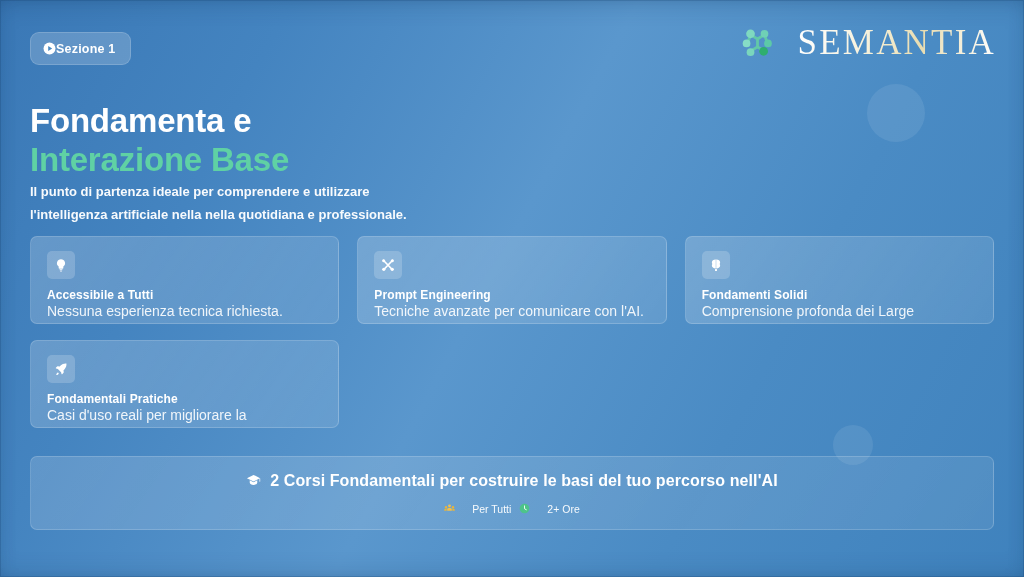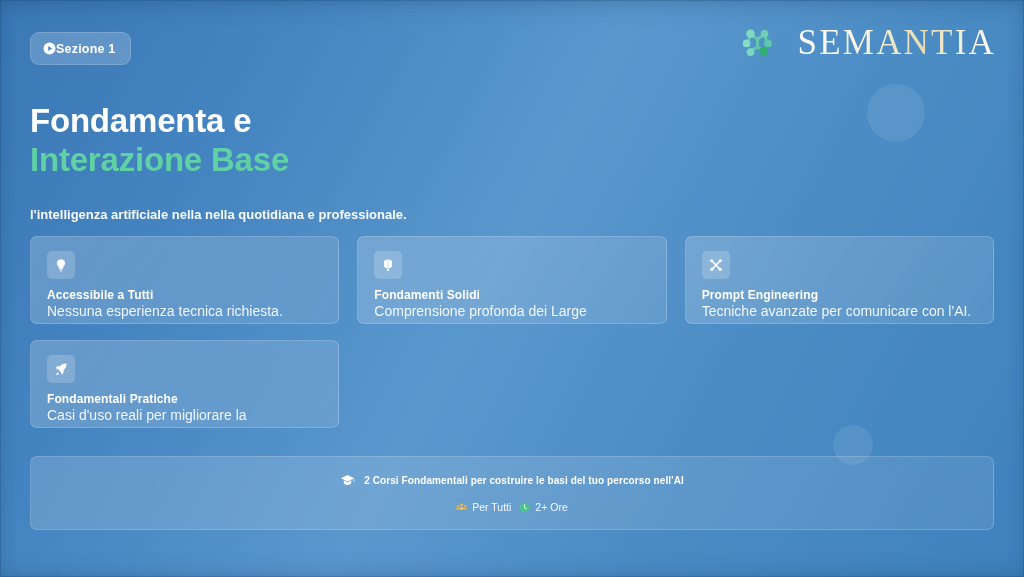--- a/index.html
+++ b/index.html
@@ -169,36 +169,36 @@
     display: flex;
     flex-direction: column;
     align-items: center;
     justify-content: center;
     gap: 13px;
   }
   .banner-main {
     display: flex;
     align-items: center;
     gap: 9px;
-    font-size: 10px;
+    font-size: 16px;
     font-weight: bold;
     letter-spacing: .1px;
   }
   .cap-icon { display: block; width: 15px; height: 15px; }
   .banner-meta {
     display: flex;
     align-items: center;
     gap: 8px;
     font-size: 10.5px;
     color: rgba(255, 255, 255, .95);
   }
   .meta-item {
     display: flex;
     align-items: center;
-    gap: 5px;
+    gap: 17px;
   }
   .meta-item svg { display: block; width: 11px; height: 11px; }
 </style>
 </head>
 <body>
 
 <div class="slide">
 
   <div class="deco deco-1"></div>
   <div class="deco deco-2"></div>
@@ -235,66 +235,66 @@
     </span>
     <span class="logo-word">SEMANTIA</span>
   </div>
 
   <h1 class="title">
     <span class="title-line-1">Fondamenta e</span><br>
     <span class="title-line-2">Interazione Base</span>
   </h1>
 
   <p class="subtitle">
-    <br>
+    <span>Il punto di partenza ideale per comprendere e utilizzare</span><br>
     <span>l'intelligenza artificiale nella nella quotidiana e professionale.</span>
   </p>
 
   <div class="cards">
 
     <div class="card">
       <div class="card-icon">
         <svg viewBox="0 0 24 24" aria-hidden="true">
           <path fill="#ffffff" d="M12 2a7 7 0 0 0-4 12.7V17a1.4 1.4 0 0 0 1.4 1.4h5.2A1.4 1.4 0 0 0 16 17v-2.3A7 7 0 0 0 12 2z"></path>
           <rect x="9.3" y="19.3" width="5.4" height="1.7" rx=".85" fill="#ffffff"></rect>
           <rect x="10.2" y="21.7" width="3.6" height="1.5" rx=".75" fill="#ffffff"></rect>
         </svg>
       </div>
       <div class="card-title">Accessibile a Tutti</div>
       <div class="card-desc">Nessuna esperienza tecnica richiesta. Perfetto per principianti.</div>
-    </div>
-
-    <div class="card">
-      <div class="card-icon">
-        <svg viewBox="0 0 24 24" aria-hidden="true">
-          <path fill="#ffffff" d="M11.1 2.4c-3.4 0-6.2 2.2-6.2 5.1 0 1 .3 1.9.9 2.7-.6.8-.9 1.7-.9 2.7 0 2.9 2.8 5.1 6.2 5.1.4 0 .7-.3.7-.7V3.1c0-.4-.3-.7-.7-.7z"></path>
-          <path fill="#ffffff" d="M12.9 2.4c3.4 0 6.2 2.2 6.2 5.1 0 1-.3 1.9-.9 2.7.6.8.9 1.7.9 2.7 0 2.9-2.8 5.1-6.2 5.1-.4 0-.7-.3-.7-.7V3.1c0-.4.3-.7.7-.7z"></path>
-          <rect x="11.55" y="2" width=".9" height="17" fill="#b9d4ea" opacity=".85"></rect>
-          <rect x="10.3" y="19" width="3.4" height="3.4" rx="1" fill="#ffffff"></rect>
-        </svg>
-      </div>
-      <div class="card-title">Fondamenti Solidi</div>
-      <div class="card-desc">Comprensione profonda dei Large Language Models.</div>
     </div>
 
     <div class="card">
       <div class="card-icon">
         <svg viewBox="0 0 24 24" aria-hidden="true">
           <g stroke="#ffffff" stroke-width="2.6" stroke-linecap="round">
             <line x1="4" y1="4" x2="19" y2="19.5"></line>
             <line x1="20" y1="4" x2="5" y2="19.5"></line>
           </g>
           <circle cx="4.6" cy="4.6" r="2.6" fill="#ffffff"></circle>
           <circle cx="19.4" cy="4.6" r="2.6" fill="#ffffff"></circle>
           <circle cx="19.2" cy="19.3" r="2.8" fill="#ffffff"></circle>
           <circle cx="4.8" cy="19.3" r="2.8" fill="#ffffff"></circle>
         </svg>
       </div>
       <div class="card-title">Prompt Engineering</div>
       <div class="card-desc">Tecniche avanzate per comunicare con l'AI.</div>
+    </div>
+
+    <div class="card">
+      <div class="card-icon">
+        <svg viewBox="0 0 24 24" aria-hidden="true">
+          <path fill="#ffffff" d="M11.1 2.4c-3.4 0-6.2 2.2-6.2 5.1 0 1 .3 1.9.9 2.7-.6.8-.9 1.7-.9 2.7 0 2.9 2.8 5.1 6.2 5.1.4 0 .7-.3.7-.7V3.1c0-.4-.3-.7-.7-.7z"></path>
+          <path fill="#ffffff" d="M12.9 2.4c3.4 0 6.2 2.2 6.2 5.1 0 1-.3 1.9-.9 2.7.6.8.9 1.7.9 2.7 0 2.9-2.8 5.1-6.2 5.1-.4 0-.7-.3-.7-.7V3.1c0-.4.3-.7.7-.7z"></path>
+          <rect x="11.55" y="2" width=".9" height="17" fill="#b9d4ea" opacity=".85"></rect>
+          <rect x="10.3" y="19" width="3.4" height="3.4" rx="1" fill="#ffffff"></rect>
+        </svg>
+      </div>
+      <div class="card-title">Fondamenti Solidi</div>
+      <div class="card-desc">Comprensione profonda dei Large Language Models.</div>
     </div>
 
     <div class="card">
       <div class="card-icon">
         <svg viewBox="0 0 24 24" aria-hidden="true">
           <path fill="#ffffff" d="M21.3 2.7c-3.6-.5-7.4.9-10 3.5l-1.5 1.5-3.3-.4a1.3 1.3 0 0 0-1.1.4L3.2 9.9c-.4.4-.2 1.1.4 1.2l3 .8 5.5 5.5.8 3c.1.6.8.8 1.2.4l2.2-2.2c.3-.3.4-.7.4-1.1l-.4-3.3 1.5-1.5c2.6-2.6 4-6.4 3.5-10z"></path>
           <path fill="#ffffff" d="M5.3 18.7c-1 1-1.5 3.6-1.5 3.6s2.6-.5 3.6-1.5a1.5 1.5 0 1 0-2.1-2.1z"></path>
         </svg>
       </div>
       <div class="card-title">Fondamentali Pratiche</div>

